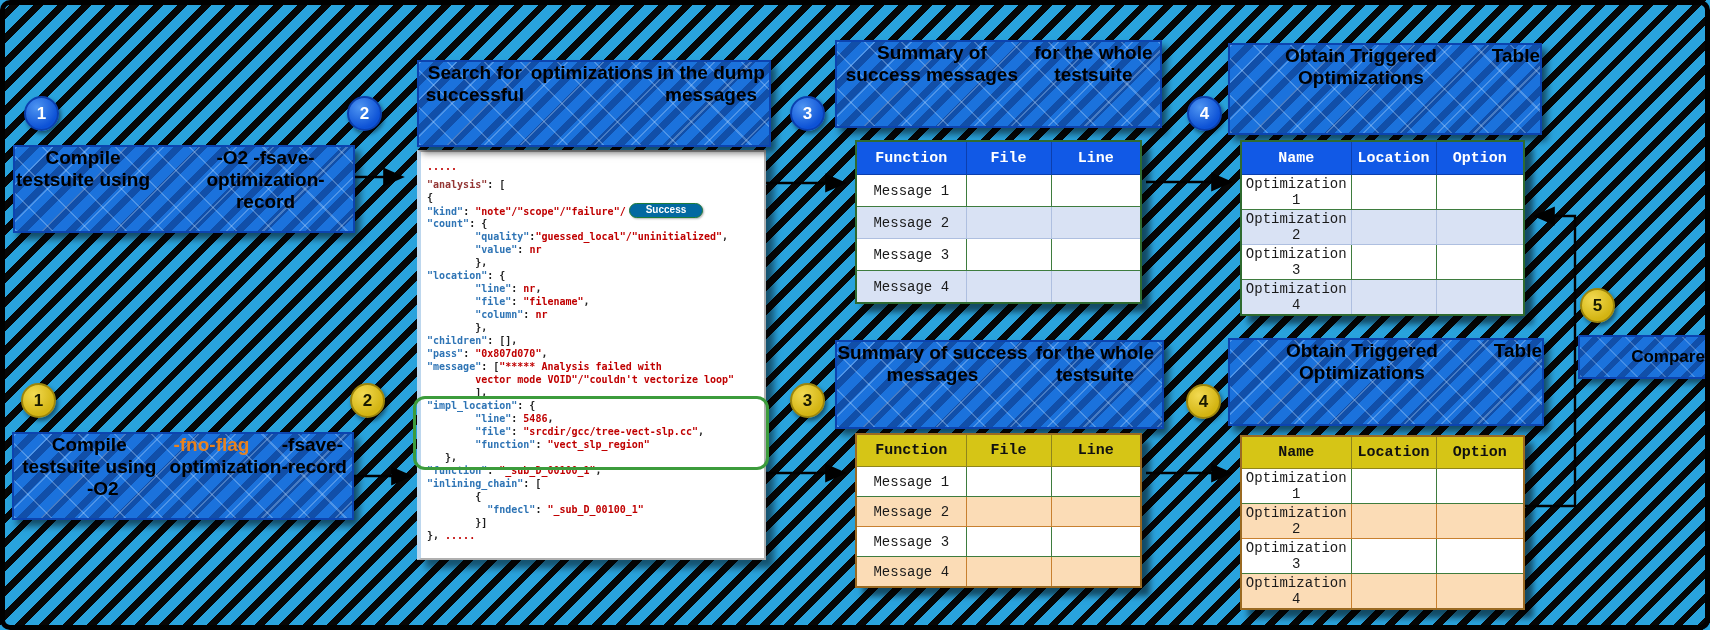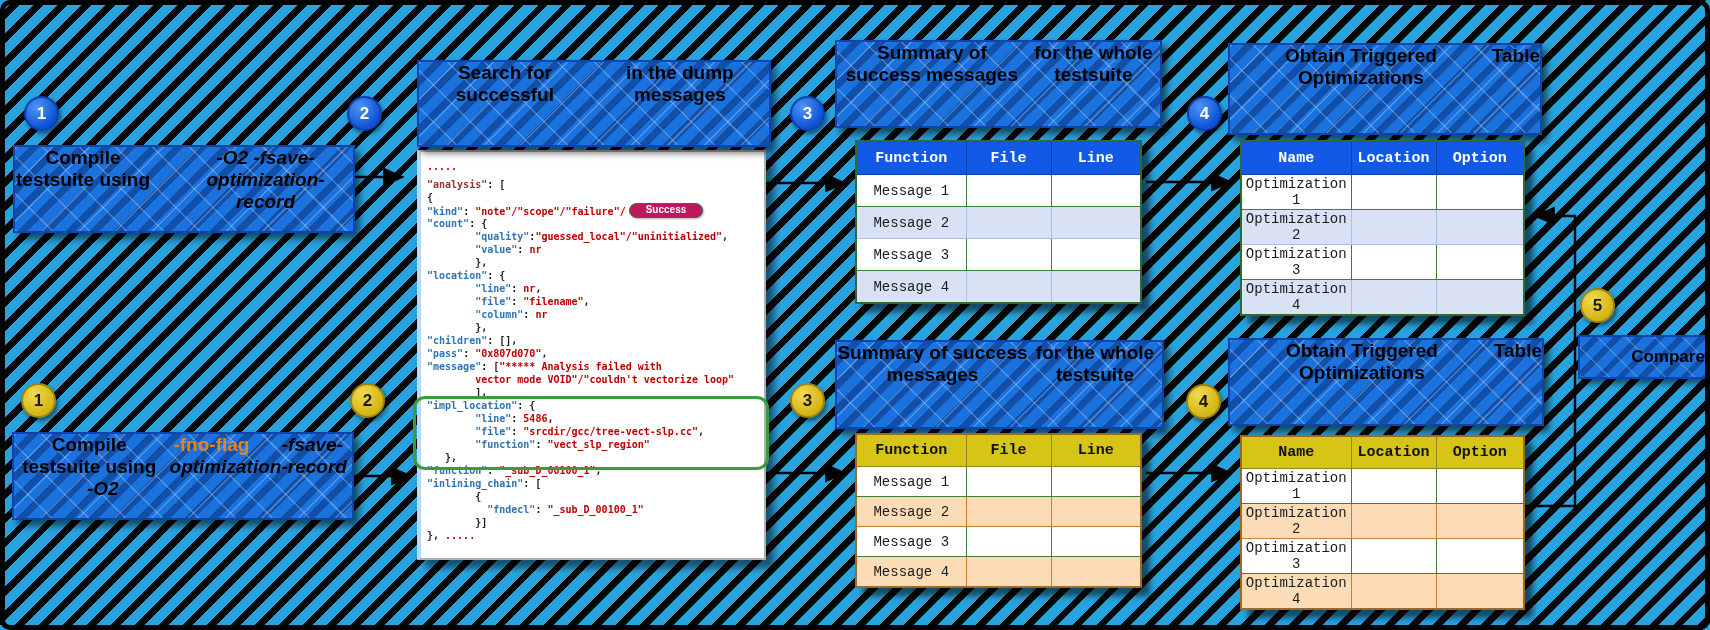--- a/index.html
+++ b/index.html
@@ -14,41 +14,41 @@
   .tbox{
     position:absolute;z-index:6;display:flex;flex-direction:row;justify-content:center;
     text-align:center;color:#000;font-weight:bold;font-size:19px;line-height:22px;
     background:
       repeating-linear-gradient(45deg,rgba(195,225,255,.30) 0 1.5px,transparent 1.5px 26px),
       repeating-linear-gradient(135deg,rgba(195,225,255,.30) 0 1.5px,transparent 1.5px 26px),
       repeating-linear-gradient(135deg,#1b72dc 0 10px,#114fa9 10px 17px);
     border:2px solid #0c44b0;
     box-shadow:5px 6px 7px rgba(0,0,0,.55);
   }
-  .it{font-style:italic;margin-left:27px;}
+  .it{margin-left:27px;}
   .flag-orange{margin-top:48px;}
   
   .badge{position:absolute;z-index:8;width:31px;height:31px;border-radius:50%;
     display:flex;align-items:center;justify-content:center;
     font-size:17px;font-weight:bold;box-shadow:2px 3px 4px rgba(0,0,0,.5);}
   .badge.blue{background:radial-gradient(circle at 35% 30%,#4e95f2,#0d52d6 70%);
     border:2px solid #0a3fae;color:#fff;}
   .badge.yellow{background:radial-gradient(circle at 35% 30%,#f2da52,#d3b412 70%);
     border:2px solid #9c850c;color:#1a1a00;}
   
   .code-panel{position:absolute;left:417px;top:150px;width:349px;height:410px;z-index:5;
     background:#fff;border:2px solid #b0b0b0;border-left:4px solid #bdd7ee;
     box-sizing:border-box;box-shadow:8px 8px 7px rgba(0,0,0,.5);
     padding:8px 4px 4px 6px;overflow:hidden;}
   .code-line{font-family:"DejaVu Sans Mono",monospace;font-size:10px;font-weight:bold;
     line-height:13px;height:13px;white-space:pre;}
   .code-line:first-child{margin-bottom:5px;}
   .cp{color:#1f1f1f;} .ck{color:#2e74b5;} .cs{color:#c00000;} .cm{color:#943634;}
   .pill{display:inline-block;vertical-align:middle;margin-left:3px;transform:translateY(-1px);
-    background:#be185d;border:1px solid #1e7c39;border-radius:8px;color:#fff;
+    background:#0369a1;border:1px solid #1e7c39;border-radius:8px;color:#fff;
     font-family:"Liberation Sans",sans-serif;font-size:10px;font-weight:bold;
     line-height:12px;height:13px;padding:0 16px;box-shadow:1px 1px 2px rgba(0,0,0,.3);}
   .green-annotation{position:absolute;left:413px;top:396px;width:350px;height:68px;z-index:7;
     border:3px solid #3c9c3c;border-radius:12px;pointer-events:none;}
   
   table.dtable{position:absolute;z-index:6;border-collapse:collapse;table-layout:fixed;
     box-shadow:8px 8px 6px rgba(0,0,0,.55);background:#fff;}
   table.dtable th,table.dtable td{border:1.5px solid #3e7c3e;text-align:center;
     font-family:Liberation Mono, monospace;overflow:hidden;margin-top:42px;}
   table.dtable th{font-size:15px;font-weight:bold;}
@@ -101,20 +101,21 @@
   <div class="badge yellow" style="left:1186px;top:384px">4</div>
   <div class="badge yellow" style="left:1580px;top:288px">5</div>
 
   <div class="tbox" style="left:13px;top:145px;width:338px;height:84px">
     <div>Compile testsuite using</div>
     <div class="it">-O2 -fsave-optimization-record</div>
   </div>
 
   <div class="tbox" style="left:417px;top:60px;width:350px;height:83px">
     <div>Search for successful</div>
+    <div>optimizations</div>
     <div>in the dump messages</div>
   </div>
 
   <div class="tbox" style="left:835px;top:40px;width:323px;height:84px">
     <div>Summary of success messages</div>
     <div>for the whole testsuite</div>
   </div>
 
   <div class="tbox" style="left:1228px;top:43px;width:310px;height:88px">
     <div>Obtain Triggered Optimizations</div>

